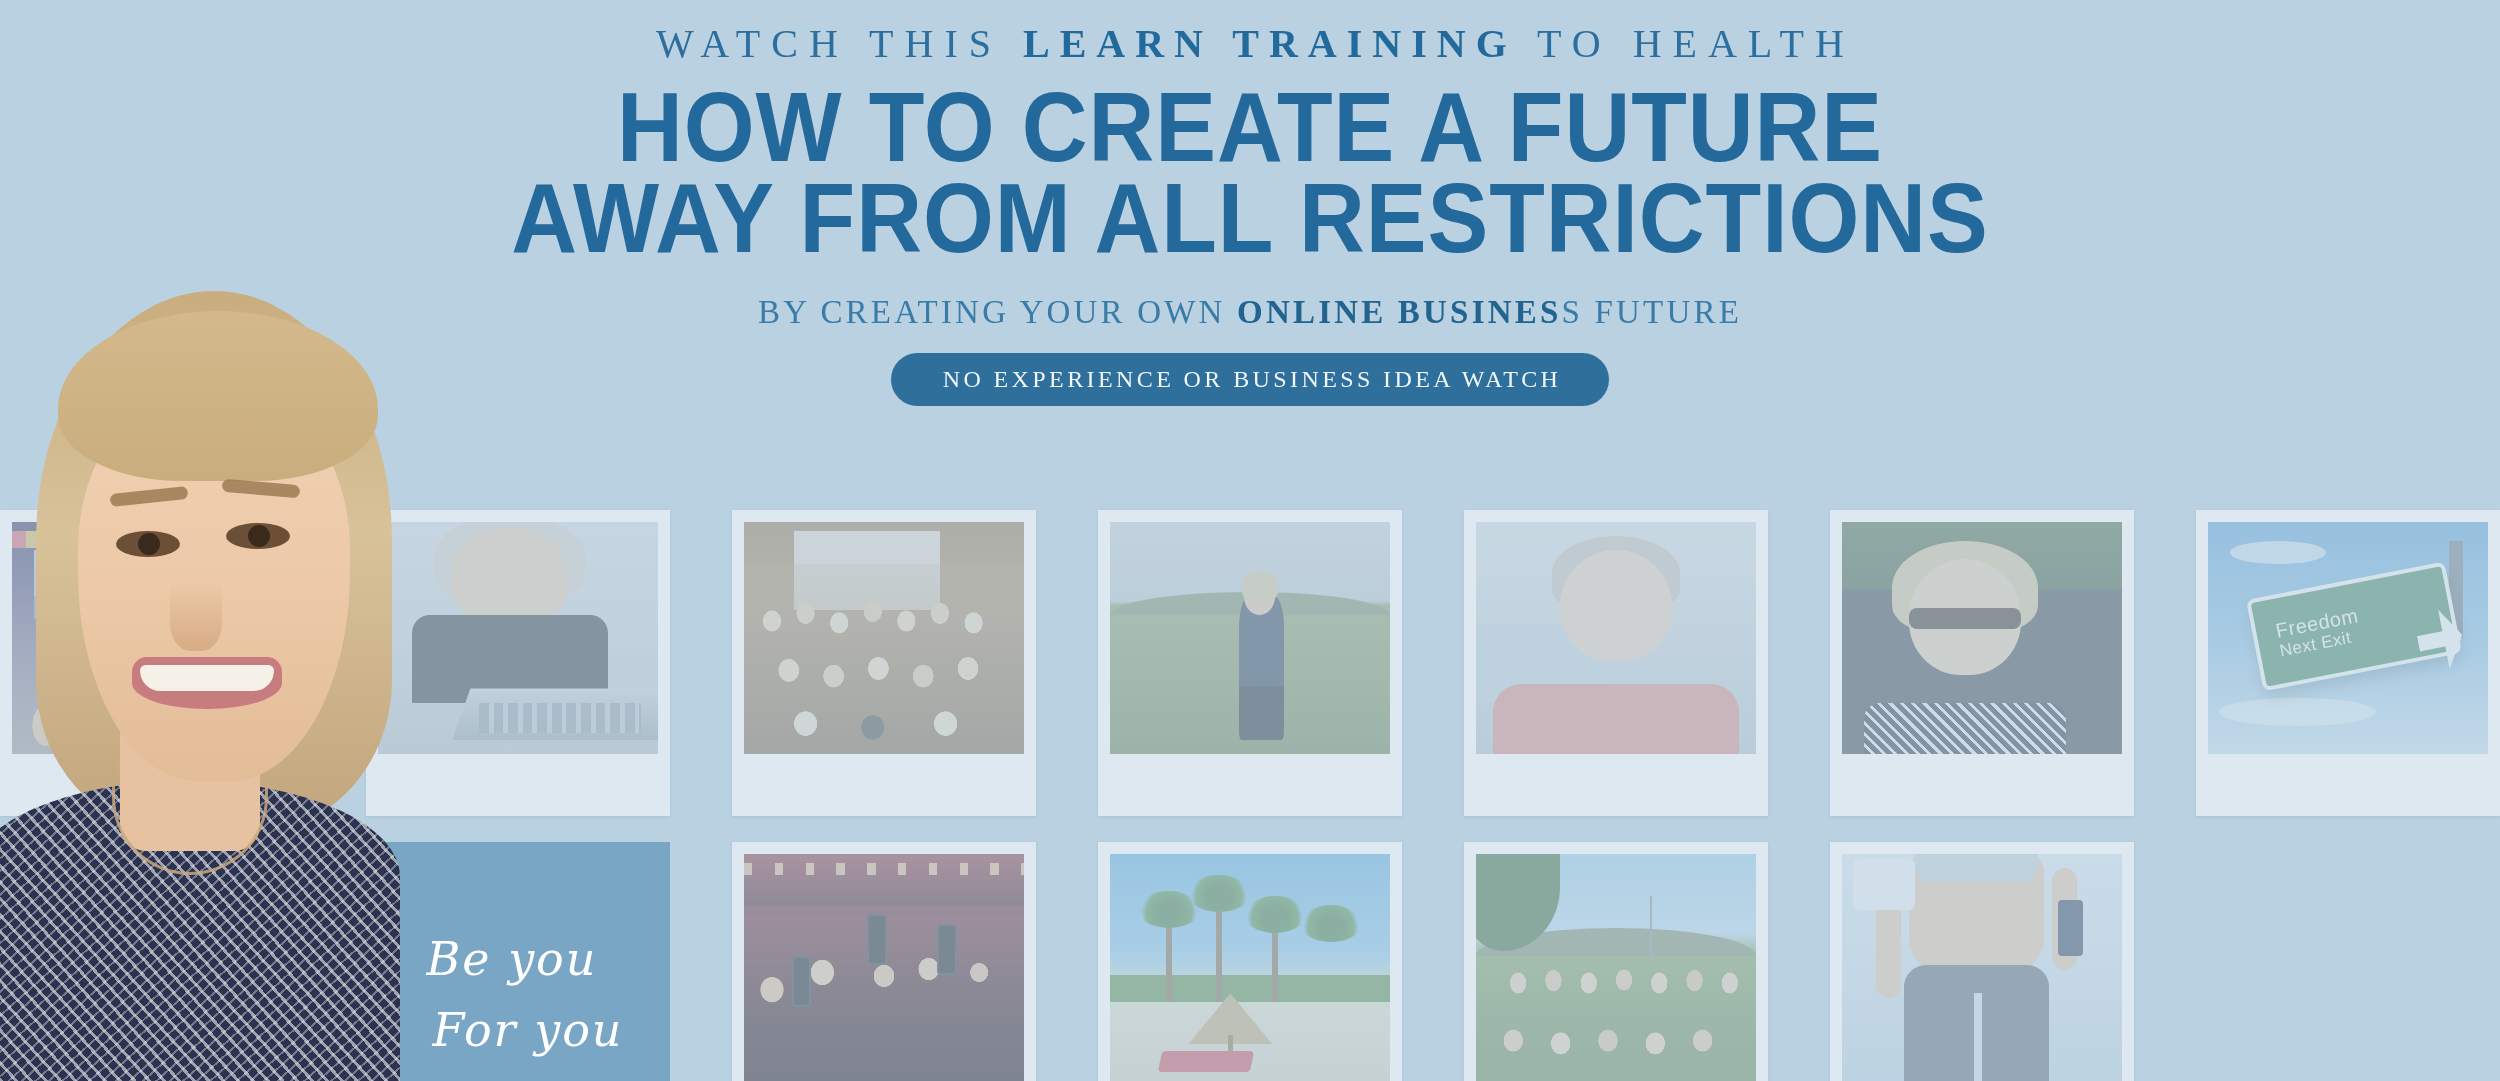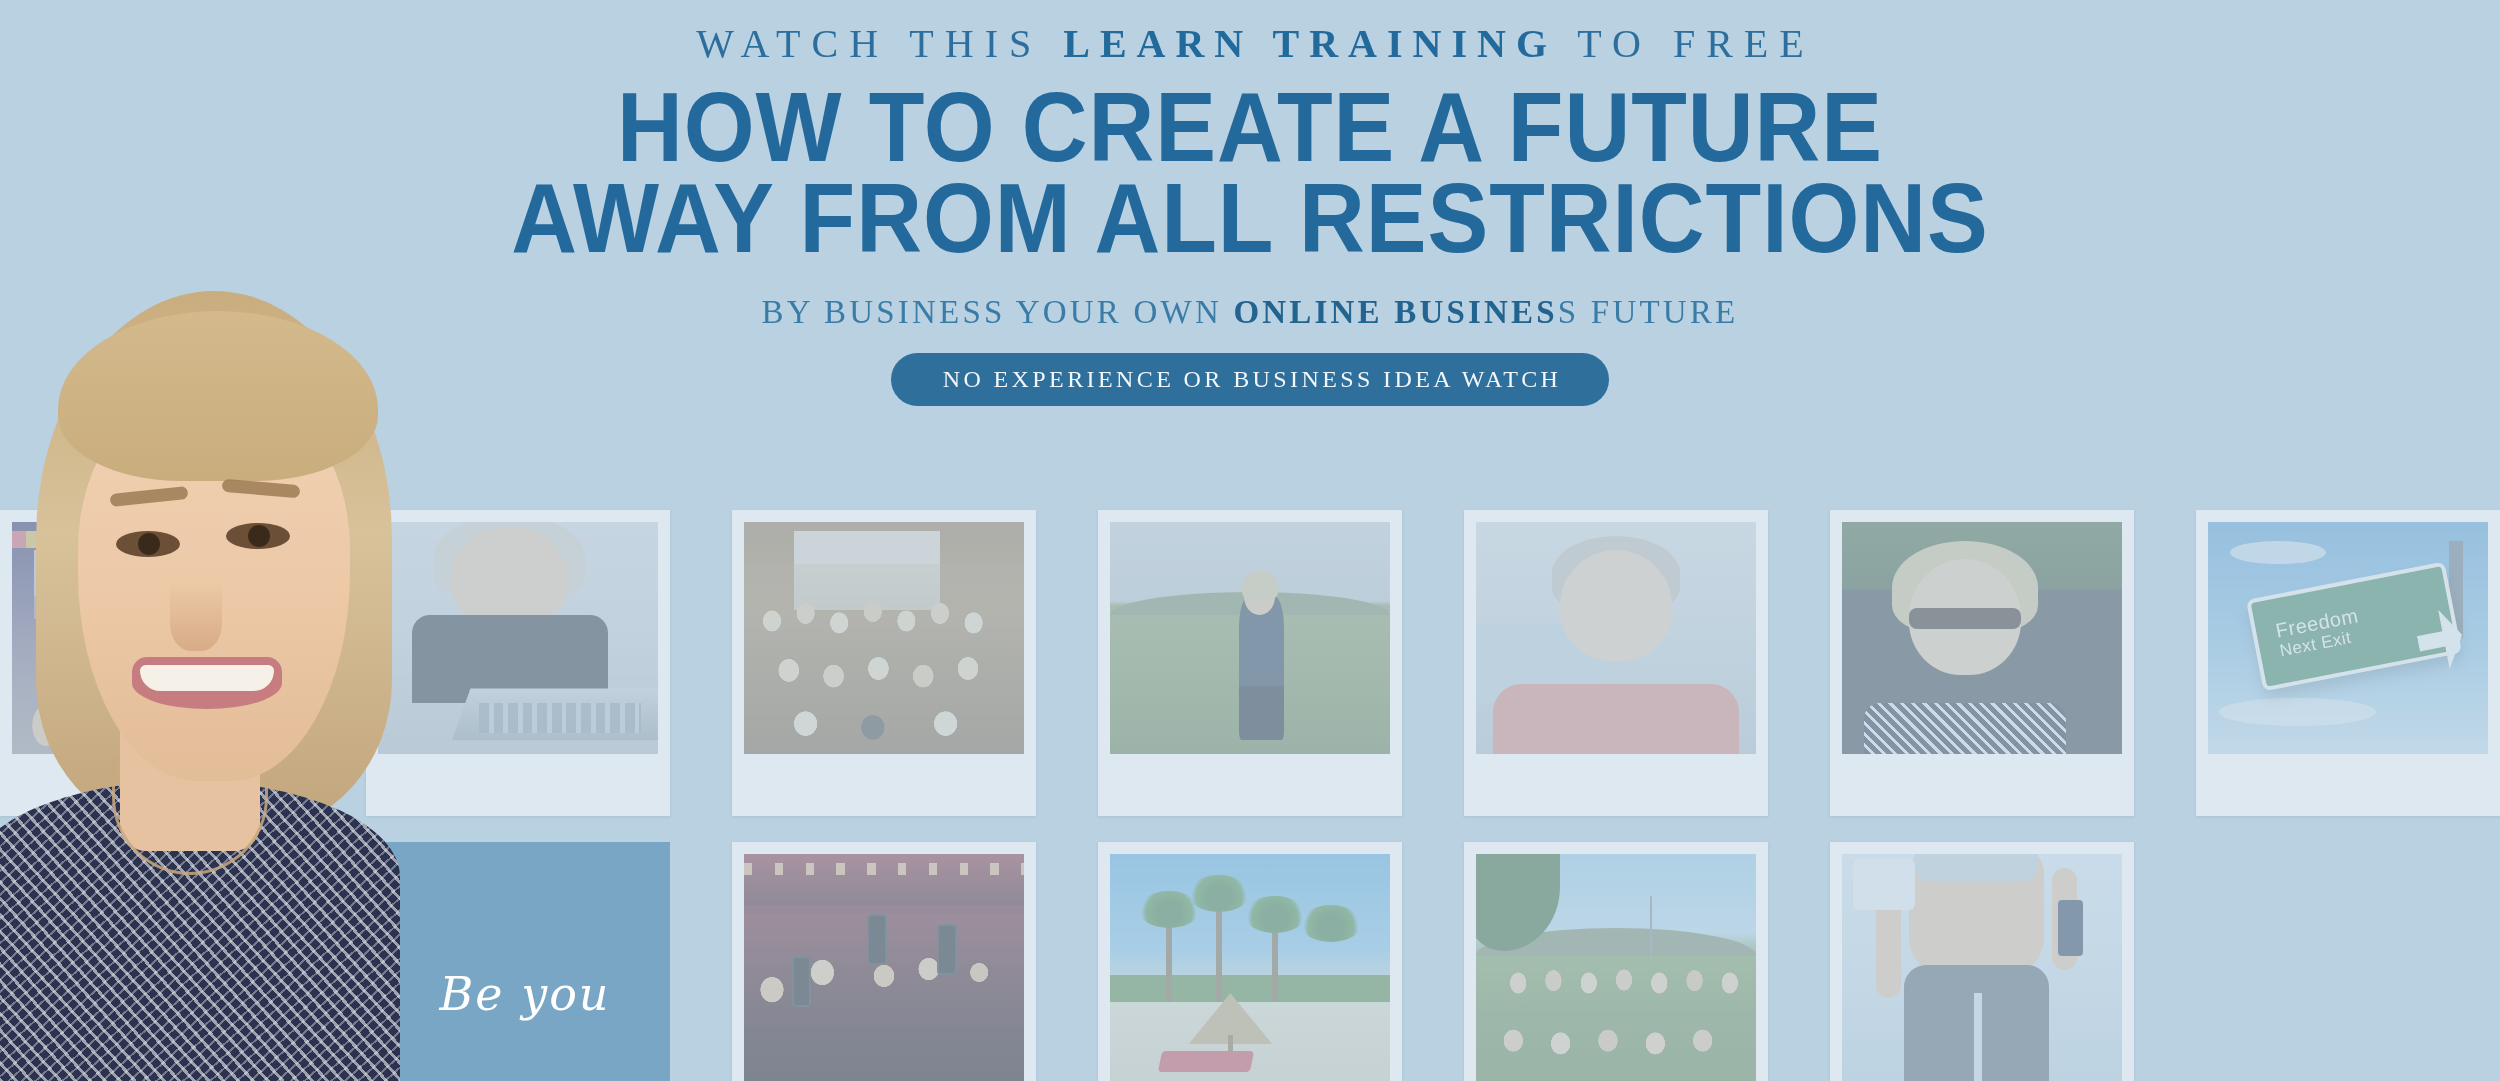--- a/index.html
+++ b/index.html
@@ -570,20 +570,21 @@
             <div class="ridge"></div>
             <div class="water"></div>
           </div>
       </div>
 
     </div>
 
     <div class="quote-card">
       <div class="quote-text">
         <span class="ln1">Be you</span>
+        <span class="ln2">For you</span>
       </div>
     </div>
 
     <div class="polaroid">
       <div class="photo">
         <div class="inner sc sc-concert">
           <div class="ceil"></div>
             <div class="bulbs"></div>
             <div class="people"></div>
           <div class="phone p1"></div>
@@ -641,28 +642,28 @@
             <div class="bottle"></div>
         </div>
       </div>
 
     </div>
 
   </div>
 
   <div class="headline-block">
 
-    <div class="eyebrow"><span>WATCH THIS </span><span class="strong">LEARN TRAINING</span><span> TO FREE</span></div>
+    <div class="eyebrow"><span>WATCH THIS </span><span class="strong">LEARN TRAINING</span><span> TO HEALTH</span></div>
 
     <h1 class="main-title">
       <span class="l1">HOW TO CREATE A FUTURE</span>
       <span class="l2">AWAY FROM ALL RESTRICTIONS</span>
     </h1>
 
-    <div class="subline1"><span>BY BUSINESS YOUR OWN </span><span class="strong">ONLINE BUSINES</span><span>S FUTURE</span></div>
+    <div class="subline1"><span>BY CREATING YOUR OWN </span><span class="strong">ONLINE BUSINES</span><span>S FUTURE</span></div>
 
 
     <div class="badge-wrap">
       <span class="badge">NO EXPERIENCE OR BUSINESS IDEA WATCH</span>
     </div>
   </div>
 
   <div class="portrait">
     <div class="hair-back"></div>
     <div class="body"></div>

